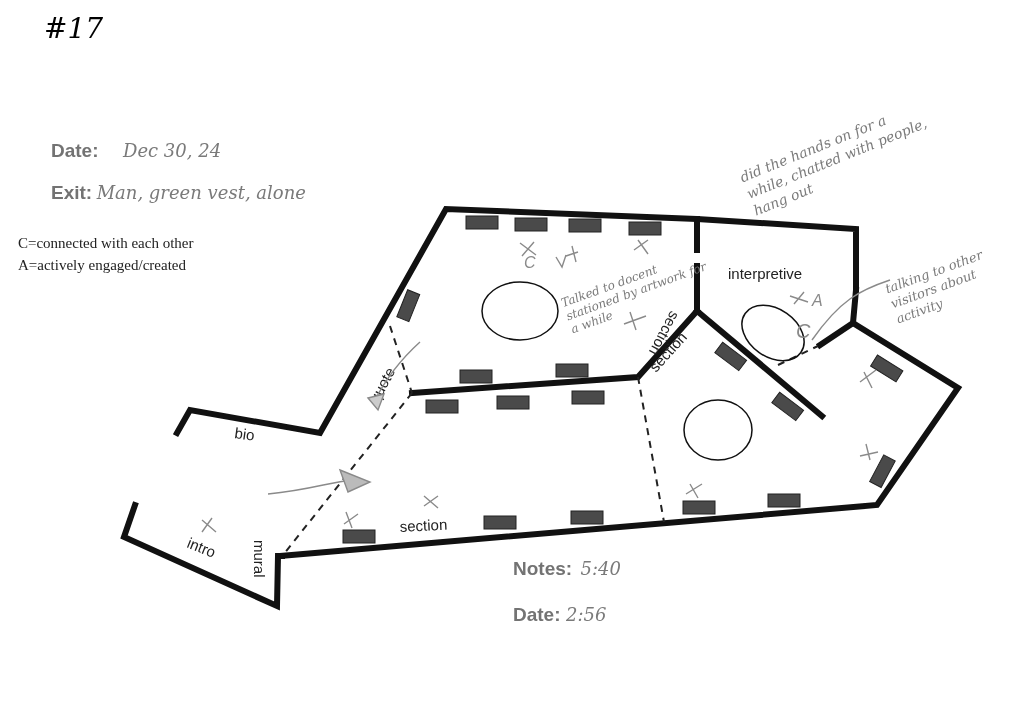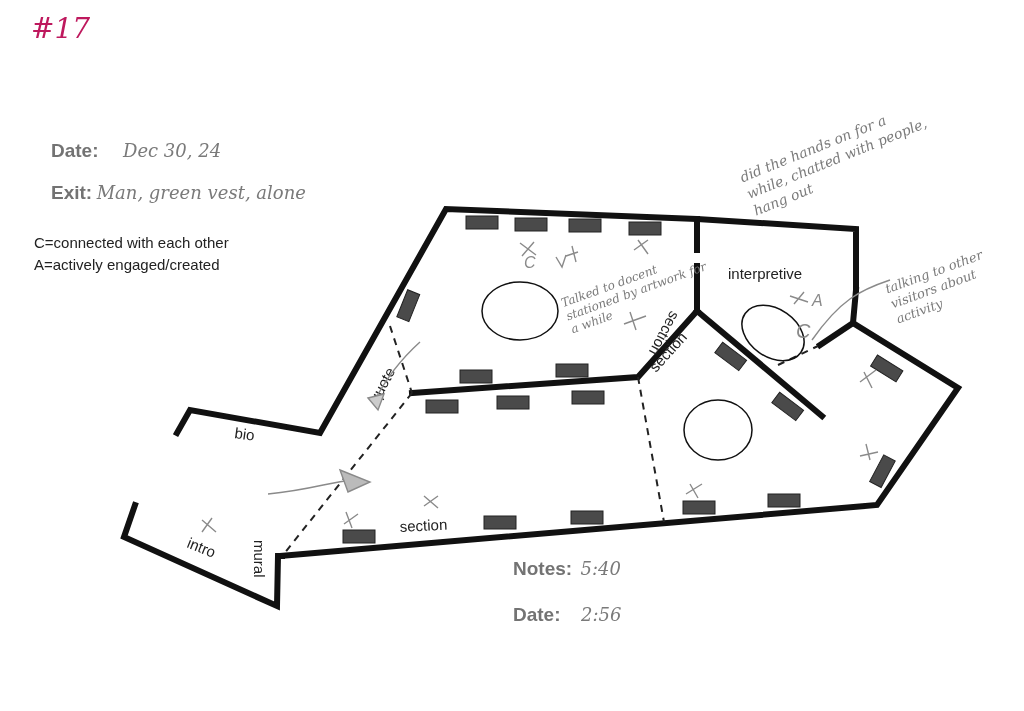--- a/index.html
+++ b/index.html
@@ -6,32 +6,32 @@
   body { width: 1024px; height: 711px; position: relative; overflow: hidden; font-family: "Liberation Sans", sans-serif; }
   .abs { position: absolute; }
   .label-bold { font-weight: bold; color: #737373; font-size: 19px; margin-left: 17px; }
   .hand { font-family: "DejaVu Serif", serif; font-style: italic; color: #7a7a7a; }
   .legend { color: #222; font-size: 15px; line-height: 22px; }
   svg text { font-family: "Liberation Sans", sans-serif; }
 </style>
 </head>
 <body>
 
-<div class="abs hand" style="left:31px; top:12px; font-size:28px; color:#be185d;">#17</div>
+<div class="abs hand" style="left:44px; top:12px; font-size:28px; color:#000000;">#17</div>
 
 <div class="abs" style="left:34px; top:140px;">
   <span class="label-bold">Date:</span>
   <span class="hand" style="font-size:18px; margin-left:20px;">Dec 30, 24</span>
 </div>
 <div class="abs" style="left:34px; top:182px;">
   <span class="label-bold">Exit:</span>
   <span class="hand" style="font-size:18px; margin-left:0;">Man, green vest, alone</span>
 </div>
 
-<div class="abs legend" style="left:34px; top:232px;">
+<div class="abs legend" style="left:18px; top:232px;font-family:Liberation Serif, serif;">
   <div>C=connected with each other</div>
   <div>A=actively engaged/created</div>
 </div>
 
 <svg class="abs" style="left:0; top:0;" width="1024" height="711" viewBox="0 0 1024 711">
   <g stroke="#111" stroke-width="6" fill="none" stroke-linecap="square" stroke-linejoin="miter">
 
     <polyline points="177,433 190,410 320,433 446,209 697,219 856,229 856,290"></polyline>
 
     <polyline points="856,290 853,323 820,345"></polyline>
@@ -123,14 +123,14 @@
 <div class="abs hand" style="left:562px; top:270px; width:150px; font-size:12px; line-height:14px; transform:rotate(-20deg);">Talked to docent stationed by artwork for a while</div>
 <div class="abs hand" style="left:740px; top:130px; width:200px; font-size:14px; line-height:18px; transform:rotate(-22deg);">did the hands on for a while, chatted with people, hang out</div>
 <div class="abs hand" style="left:888px; top:262px; width:110px; font-size:13px; line-height:16px; transform:rotate(-20deg);">talking to other visitors about activity</div>
 
 <div class="abs" style="left:496px; top:558px;">
   <span class="label-bold">Notes:</span>
   <span class="hand" style="font-size:18px; margin-left:4px;">5:40</span>
 </div>
 <div class="abs" style="left:496px; top:604px;">
   <span class="label-bold">Date:</span>
-  <span class="hand" style="font-size:18px; margin-left:16px;">2:56</span>
+  <span class="hand" style="font-size:18px; margin-left:1px;">2:56</span>
 </div>
 
 </body></html>

